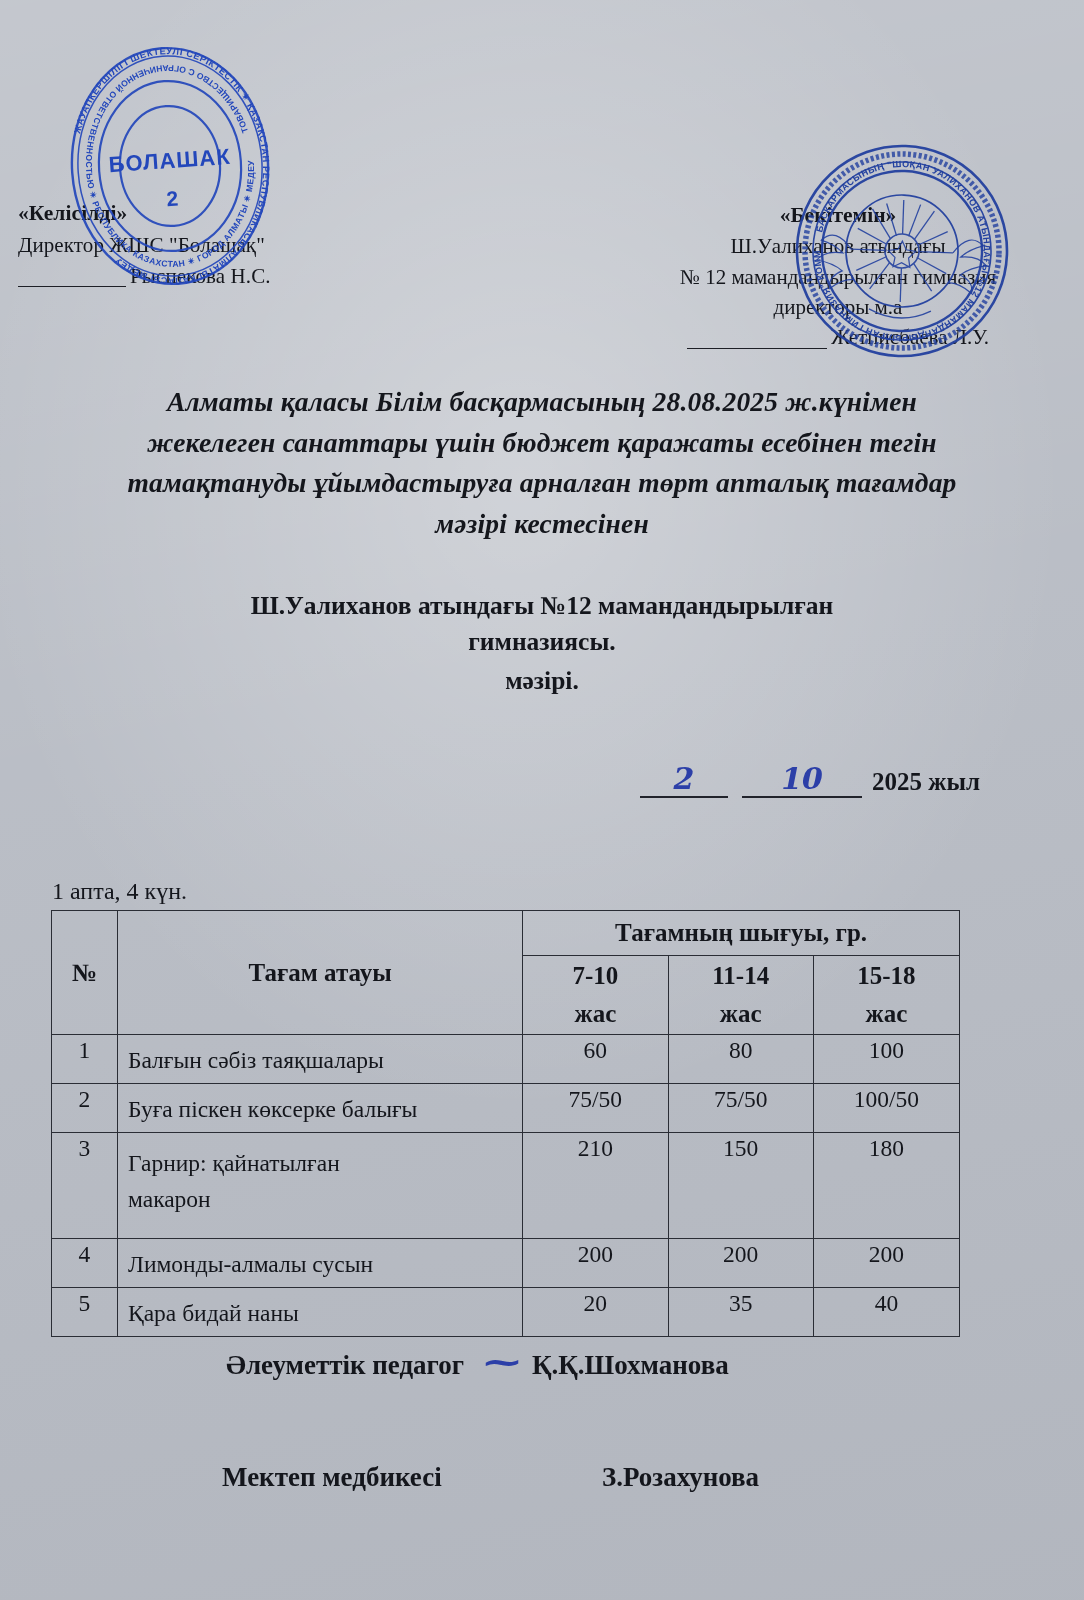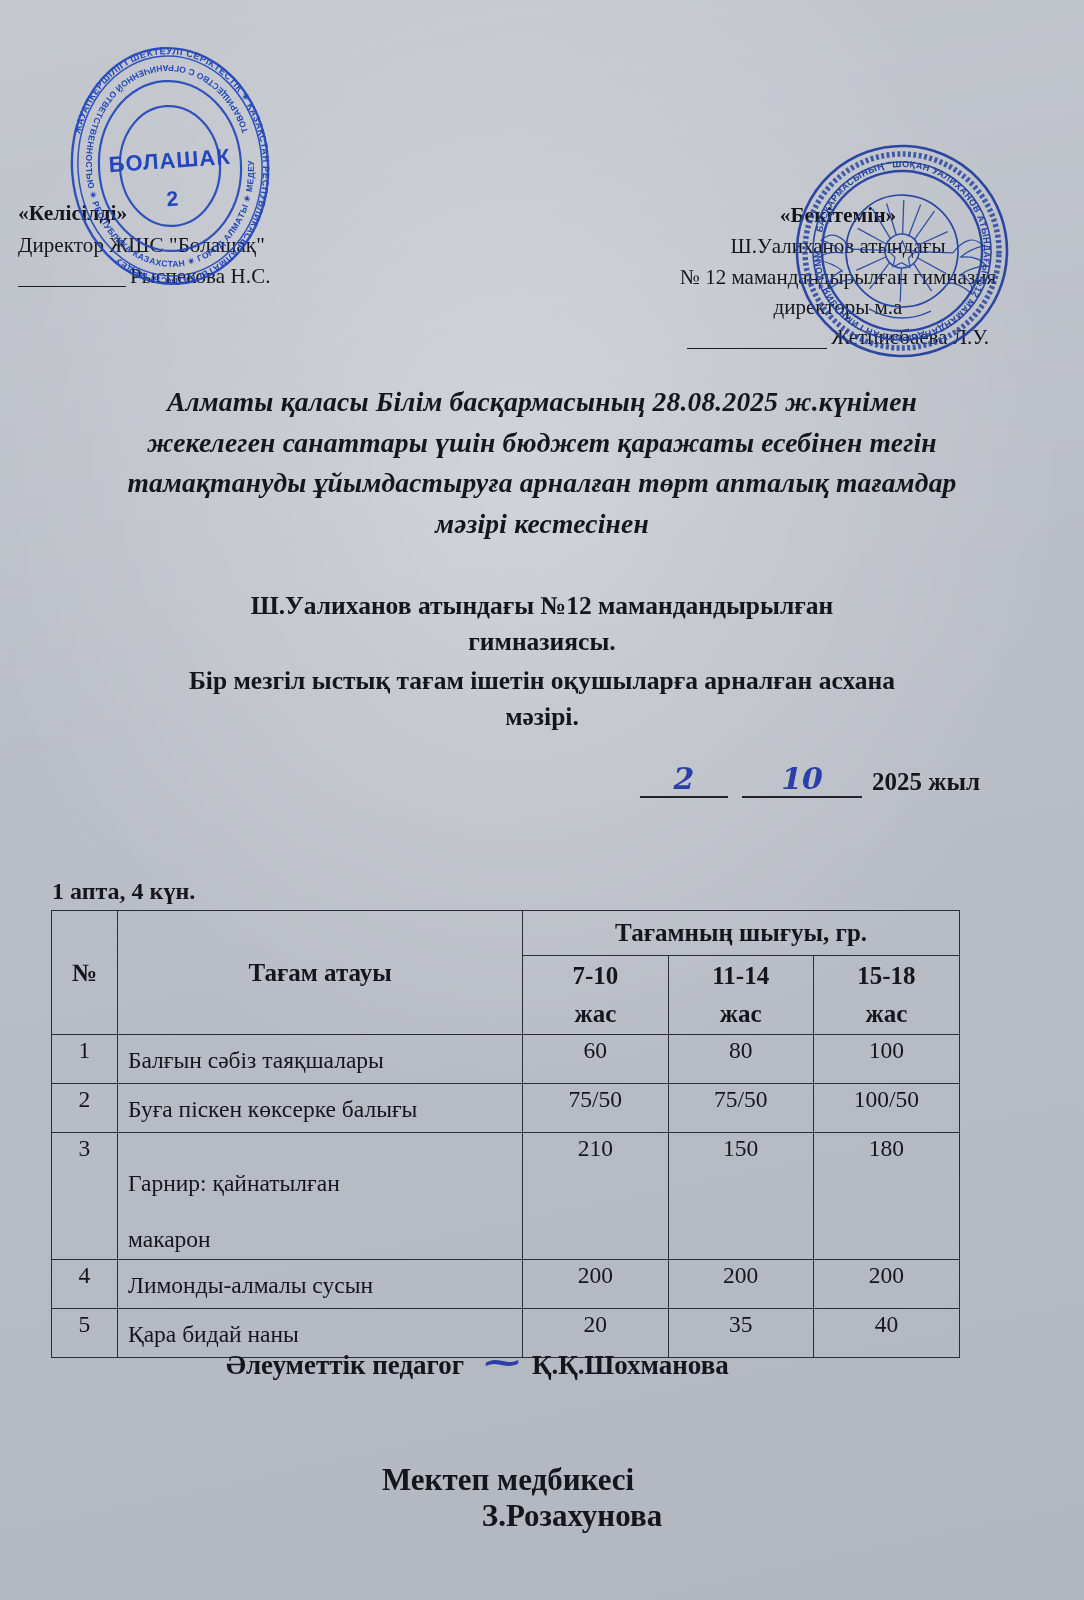--- a/index.html
+++ b/index.html
@@ -161,21 +161,21 @@
     font-size: 30px;
     line-height: 1;
   }
 
   
   .week-label {
     position: absolute;
     left: 52px;
     top: 878px;
     font-size: 24px;
-    font-weight: 700;
+    font-weight: 400;
   }
 
   
   .menu-table {
     position: absolute;
     left: 51px;
     top: 910px;
     width: 909px;
     border-collapse: collapse;
     font-size: 23.5px;
@@ -192,21 +192,21 @@
     text-align: center;
   }
   .th-group { font-size: 25px; height: 42px; }
   .th-num   { width: 55px;  text-align: center; font-size: 25px; }
   .th-name  { width: 411px; font-size: 25px; }
   .th-age   { width: 138px; text-align: center; font-size: 25px; line-height: 1.52; }
   .menu-table td.c-num  { text-align: center; height: 45px; vertical-align: top; padding-top: 2px;}
   .menu-table td.c-name { text-align: left; padding-left: 10px; vertical-align: top; padding-top: 12px;}
   .menu-table td.c-val  { text-align: center; vertical-align: top; padding-top: 2px;}
   .row-tall td { height: 92px; }
-  .wrap2 { display: block; line-height: 1.55; margin-top: 20px; }
+  .wrap2 { display: block; line-height: 1.55; }
 
   
   .footer-sign {
     position: absolute;
     left: 226px;
     top: 1344px;
     font-size: 27px;
     font-weight: 700;
     display: flex;
     align-items: center;
@@ -218,26 +218,25 @@
     font-style: italic;
     font-size: 36px;
     margin: 0 12px 0 20px;
     position: relative;
     top: -4px;
   }
   .footer-nurse {
     position: absolute;
     left: 222px;
     top: 1462px;
-    font-size: 31px;
+    font-size: 27px;
     font-weight: 700;
     display: flex;
-    align-items: center;
+    align-items: flex-end;
     width: 700px;
-    flex-direction: column;
   }
   .footer-nurse .role { width: 380px; }
 </style>
 </head>
 <body>
 
 <div class="paper-sheen"></div>
 
 <div class="page">
 
@@ -333,21 +332,20 @@
     <div>тамақтануды ұйымдастыруға арналған төрт апталық тағамдар</div>
     <div>мәзірі кестесінен</div>
   </div>
 
   <div class="title-bold">
     <div>Ш.Уалиханов атындағы №12 мамандандырылған</div>
     <div>гимназиясы.</div>
   </div>
 
   <div class="subtitle-bold">
-    <div>Бір мезгіл ыстық тағам ішетін оқушыларға арналған  асхана</div>
     <div>мәзірі.</div>
   </div>
 
   <div class="dateline">
     <span class="date-blank">
       <span class="hand">2</span>
     </span>
     <span class="date-blank second">
       <span class="hand">10</span>
     </span>

